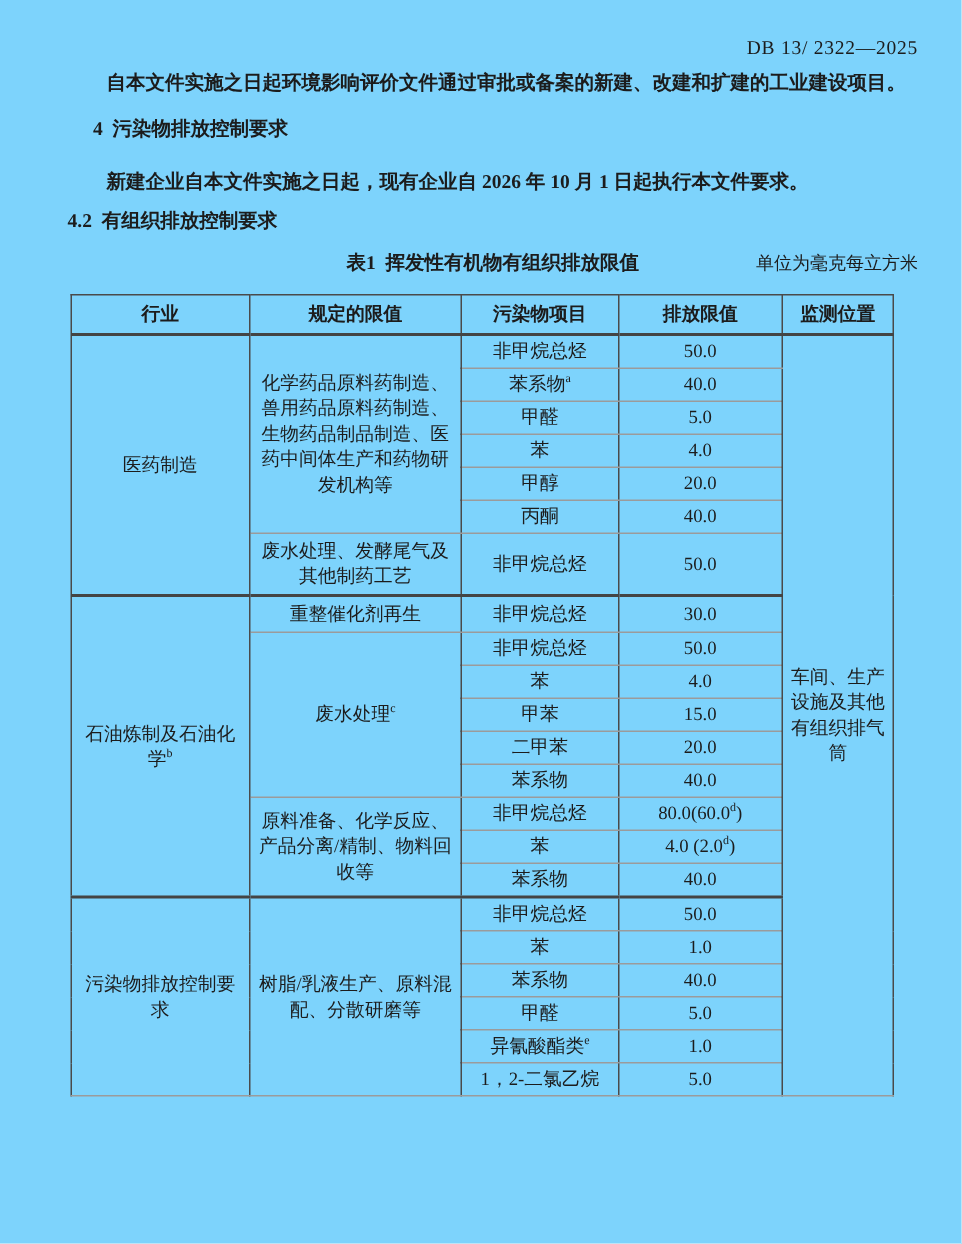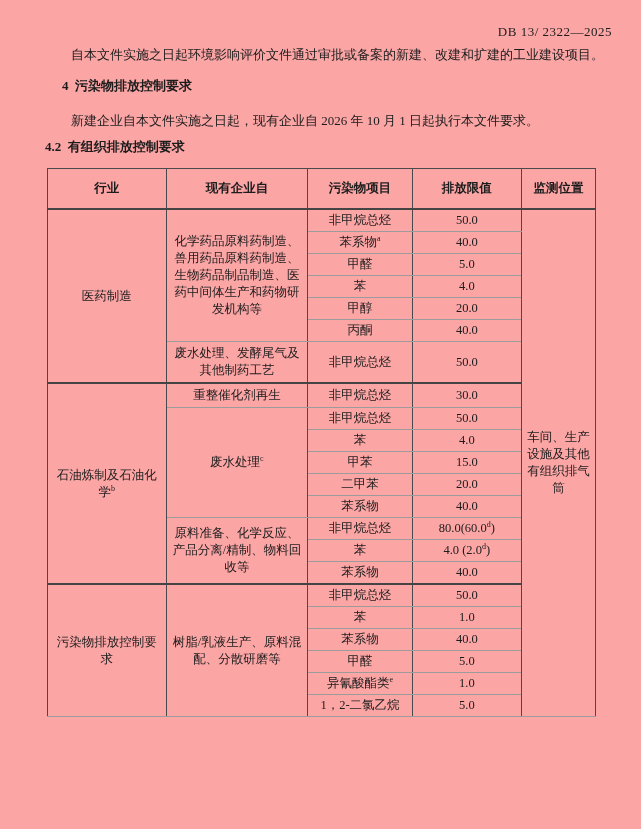--- a/index.html
+++ b/index.html
@@ -1,36 +1,36 @@
 <!DOCTYPE html>
 <html><head>
 <meta charset="utf-8">
 <style>
   html,body{margin:0;padding:0;background:#f2f2f2;}
   .page{
     position:relative;
     width:641px;height:829px;
-    background:#fca5a5;
+    background:#7dd3fc;
     font-family:"Liberation Serif","DejaVu Serif",serif;
     color:#1c1c1c;
     overflow:hidden;
     box-sizing:border-box;
     padding:24px 29px 0 45px;
     font-size:13px;
   }
   .doc-number{
     text-align:right;
     font-size:13px;
     letter-spacing:0.5px;
     height:15px;line-height:15px;
     margin-bottom:6px;
     white-space:pre;
   }
   .para{line-height:19px;}
-  .indent{text-indent:2em;}
+  .indent{text-indent:2em;font-weight:bold;}
   .heading{
     font-weight:bold;
     line-height:17px;
     white-space:pre-wrap;
   }
   .clause{line-height:17px;white-space:pre-wrap;}
   .h-s4{margin-top:13px;margin-left:17px;}
   .h-s41{margin-top:10px;}
   .b-s41{margin-top:18px;}
   .h-s42{margin-top:9px;}
@@ -64,21 +64,21 @@
     border:1px solid #4a4a4a;
     text-align:center;
     vertical-align:middle;
     padding:2px 3px;
     line-height:17px;
     font-weight:normal;
     word-break:break-all;
   }
   .voc th{
     font-weight:bold;
-    padding:11px 3px;
+    padding:4px 3px;
   }
   
   .voc td{border-top:1px solid #9b9b9b;border-bottom:1px solid #9b9b9b;}
   .voc tr.group-top td{border-top:1.5px solid #4a4a4a;}
   .voc tr.section-top td{border-top:2px solid #444444;}
   .voc thead th{border-bottom:1.5px solid #4a4a4a;}
   .voc{border:1.5px solid #444444;}
   .col-industry{width:117px;}
   .col-process{width:140px;}
   .col-pollutant{width:103px;}
@@ -93,33 +93,37 @@
 <div class="page">
 
   <div class="doc-number">DB 13/ 2322—2025</div>
 
   <div class="para indent">自本文件实施之日起环境影响评价文件通过审批或备案的新建、改建和扩建的工业建设项目。</div>
 
   <div class="heading h-s4">4  污染物排放控制要求</div>
   <div class="clause b-s41 indent">新建企业自本文件实施之日起，现有企业自 2026 年 10 月 1 日起执行本文件要求。</div>
   <div class="heading h-s42">4.2  有组织排放控制要求</div>
 
+  <div class="caption-row">
+    <div class="caption">表1  挥发性有机物有组织排放限值</div>
+    <div class="unit-note">单位为毫克每立方米</div>
+  </div>
 
   <table class="voc">
     <colgroup>
       <col class="col-industry">
         <col class="col-process">
         <col class="col-pollutant">
         <col class="col-limit">
         <col class="col-monitor">
     </colgroup>
     <thead>
       <tr>
         <th>行业</th>
-        <th>现有企业自</th>
+        <th>规定的限值</th>
         <th>污染物项目</th>
         <th>排放限值</th>
         <th>监测位置</th>
       </tr>
     </thead>
     <tbody>
         <tr class="group-top section-top">
           <td rowspan="7">医药制造</td>
           <td rowspan="6" class="cell-process">化学药品原料药制造、兽用药品原料药制造、生物药品制品制造、医药中间体生产和药物研发机构等</td>
           <td>非甲烷总烃</td>

